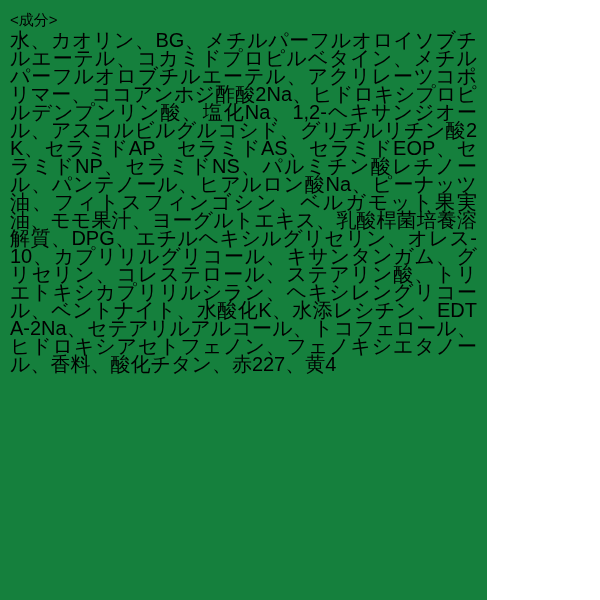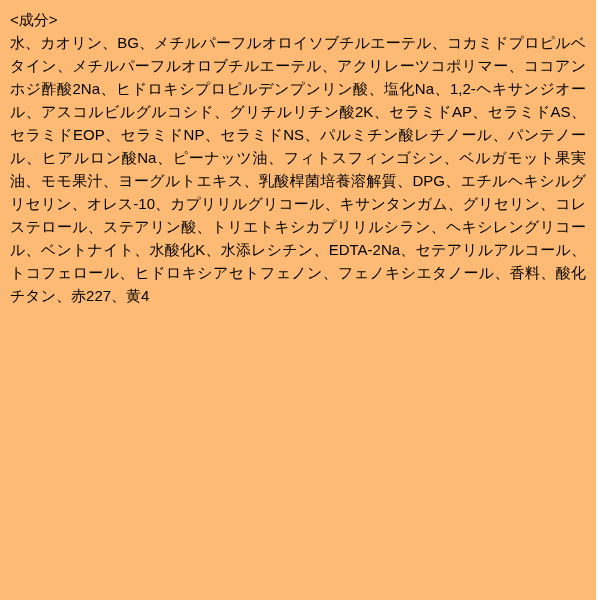--- a/index.html
+++ b/index.html
@@ -7,35 +7,35 @@
     padding: 0;
     background: #ffffff;
   }
   body {
     width: 600px;
     height: 600px;
     overflow: hidden;
     font-family: "Liberation Sans", "DejaVu Sans", sans-serif;
   }
   .page {
-    width: 596px;
+    width: 487px;
     height: 600px;
     box-sizing: border-box;
     padding: 8px 10px 0 10px;
-    background: #fdba74;
+    background: #15803d;
   }
   .heading {
     font-size: 15px;
     line-height: 23px;
     color: #000000;
     white-space: pre;
   }
   .ingredients {
-    font-size: 15px;
-    line-height: 23px;
+    font-size: 20px;
+    line-height: 18px;
     color: #000000;
     text-align: justify;
     text-justify: inter-character;
     word-break: break-all;
     margin: 0;
   }
 </style>
 </head>
 <body>
 

